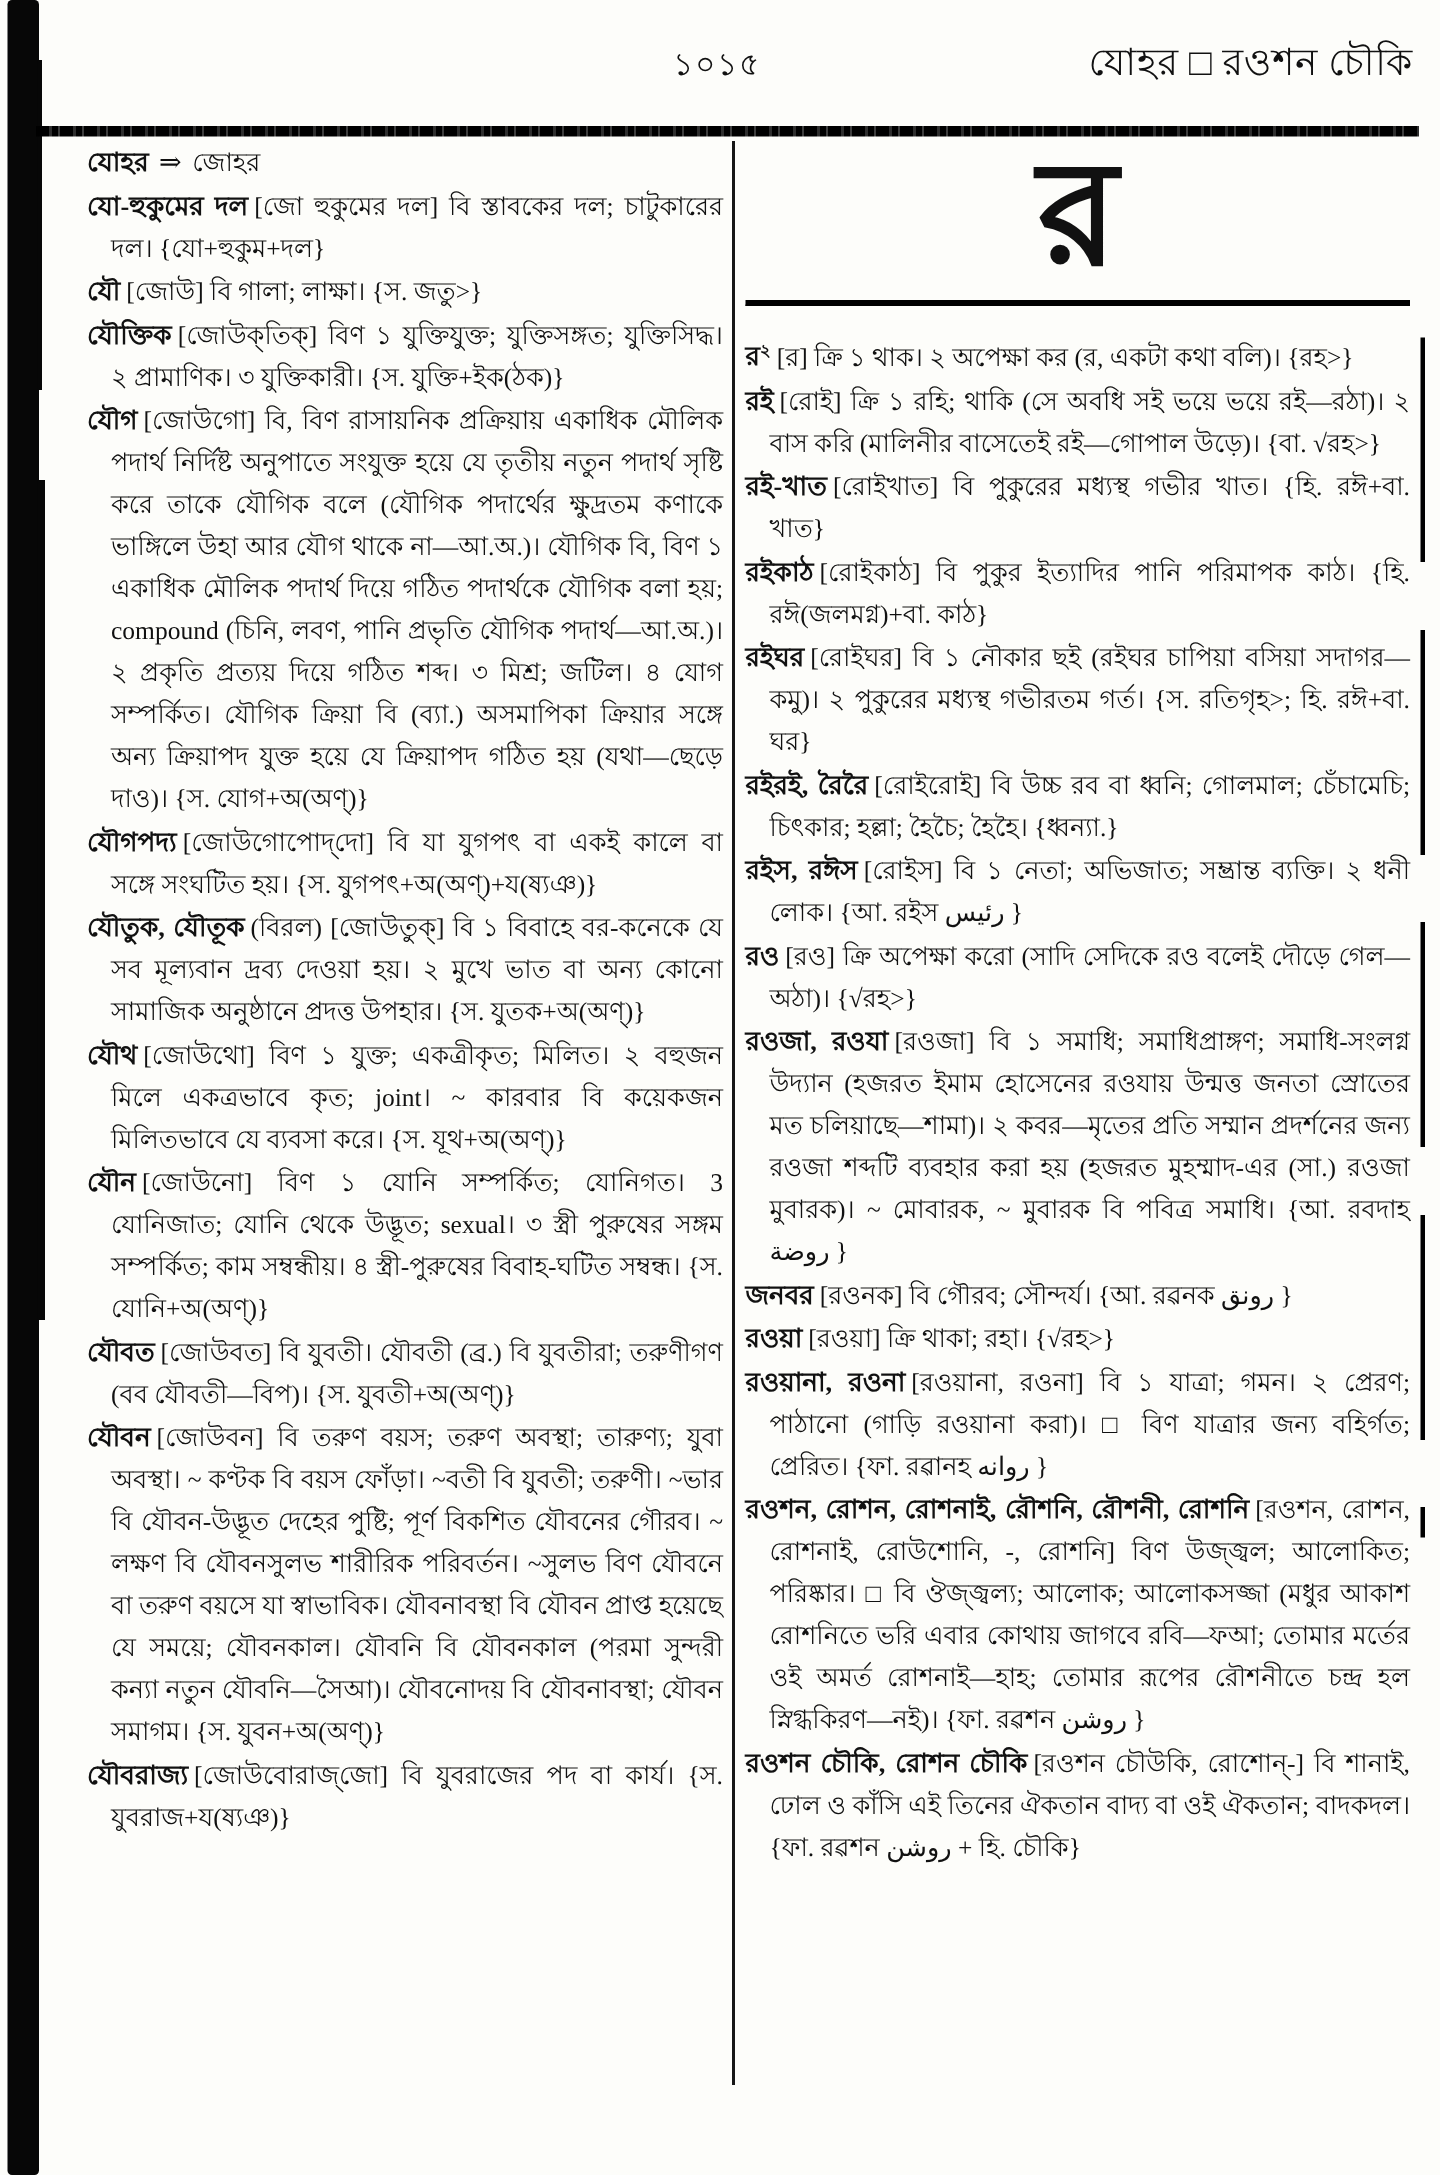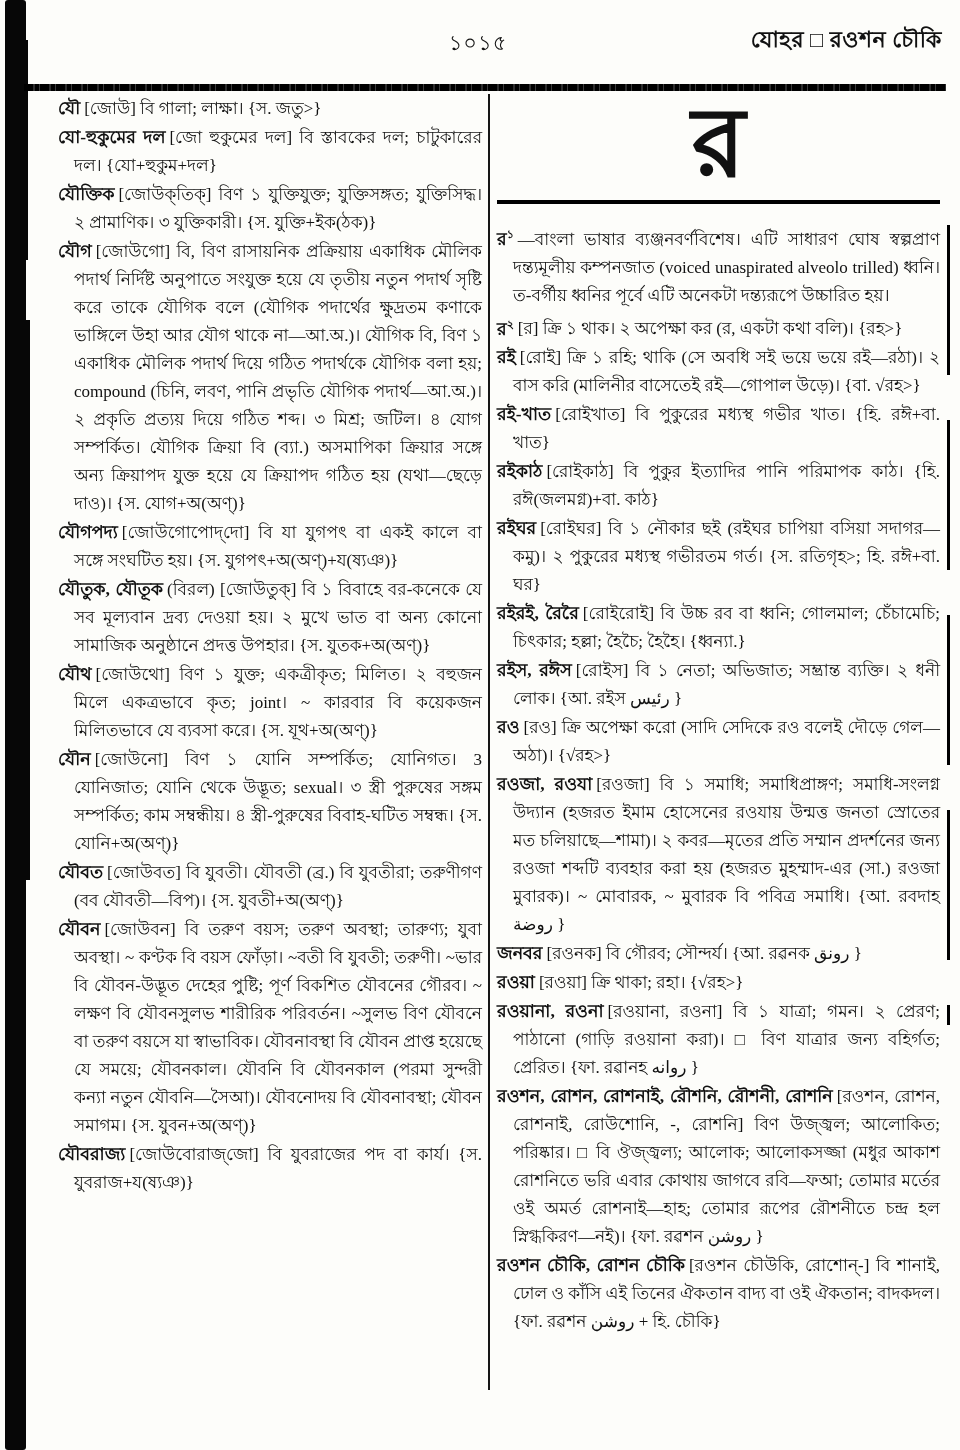--- a/index.html
+++ b/index.html
@@ -24,21 +24,21 @@
   
   .edge-right {
     position:absolute; left:947px; top:225px; width:3px; height:800px;
     background:repeating-linear-gradient(180deg,#000 0 150px,transparent 150px 195px);
   }
   .page-number {
     position:absolute; top:27px; left:0; width:956px; text-align:center;
     font-size:21px; letter-spacing:1px;
   }
   .running-head {
-    position:absolute; top:22px; right:18px; font-size:22px; font-weight:bold;
+    position:absolute; top:22px; right:18px; font-size:25px; font-weight:normal;
     letter-spacing:.5px;
   }
   .header-rule {
     position:absolute; top:84px; left:24px; width:922px; height:7px;
     background:repeating-linear-gradient(90deg,#000 0 9px,#2e2e2e 9px 11px,#000 11px 15px,#3d3d3d 15px 16px);
   }
   .col {
     position:absolute; top:94px; font-size:17px; line-height:28px;
     text-align:justify;
   }
@@ -68,41 +68,41 @@
 
   <div class="scan-stripe"></div>
   <div class="edge-right"></div>
 
   <div class="page-number">১০১৫</div>
   <div class="running-head">যোহর □ রওশন চৌকি</div>
   <div class="header-rule"></div>
 
   <div class="col col-left">
 
+  <p class="entry"><b class="hw">যোহর</b><span class="arrow">⇒</span><span class="ref">জোহর</span></p>
+      <p class="entry"><b class="hw">যো-হুকুমের দল</b><span class="bd">[জো হুকুমের দল] বি স্তাবকের দল; চাটুকারের দল। {যো+হুকুম+দল}</span></p>
       <p class="entry"><b class="hw">যৌ</b><span class="bd">[জোউ] বি গালা; লাক্ষা। {স. জতু&gt;}</span></p>
-      <p class="entry"><b class="hw">যো-হুকুমের দল</b><span class="bd">[জো হুকুমের দল] বি স্তাবকের দল; চাটুকারের দল। {যো+হুকুম+দল}</span></p>
       <p class="entry"><b class="hw">যৌক্তিক</b><span class="bd">[জোউক্‌তিক্‌] বিণ ১ যুক্তিযুক্ত; যুক্তিসঙ্গত; যুক্তিসিদ্ধ। ২ প্রামাণিক। ৩ যুক্তিকারী। {স. যুক্তি+ইক(ঠক)}</span></p>
       <p class="entry"><b class="hw">যৌগ</b><span class="bd">[জোউগো] বি, বিণ রাসায়নিক প্রক্রিয়ায় একাধিক মৌলিক পদার্থ নির্দিষ্ট অনুপাতে সংযুক্ত হয়ে যে তৃতীয় নতুন পদার্থ সৃষ্টি করে তাকে যৌগিক বলে (যৌগিক পদার্থের ক্ষুদ্রতম কণাকে ভাঙ্গিলে উহা আর যৌগ থাকে না—আ.অ.)। যৌগিক বি, বিণ ১ একাধিক মৌলিক পদার্থ দিয়ে গঠিত পদার্থকে যৌগিক বলা হয়; compound (চিনি, লবণ, পানি প্রভৃতি যৌগিক পদার্থ—আ.অ.)। ২ প্রকৃতি প্রত্যয় দিয়ে গঠিত শব্দ। ৩ মিশ্র; জটিল। ৪ যোগ সম্পর্কিত। যৌগিক ক্রিয়া বি (ব্যা.) অসমাপিকা ক্রিয়ার সঙ্গে অন্য ক্রিয়াপদ যুক্ত হয়ে যে ক্রিয়াপদ গঠিত হয় (যথা—ছেড়ে দাও)। {স. যোগ+অ(অণ্)}</span></p>
       <p class="entry"><b class="hw">যৌগপদ্য</b><span class="bd">[জোউগোপোদ্‌দো] বি যা যুগপৎ বা একই কালে বা সঙ্গে সংঘটিত হয়। {স. যুগপৎ+অ(অণ্)+য(ষ্যঞ)}</span></p>
       <p class="entry"><b class="hw">যৌতুক, যৌতূক</b><span class="bd">(বিরল) [জোউতুক্] বি ১ বিবাহে বর-কনেকে যে সব মূল্যবান দ্রব্য দেওয়া হয়। ২ মুখে ভাত বা অন্য কোনো সামাজিক অনুষ্ঠানে প্রদত্ত উপহার। {স. যুতক+অ(অণ্)}</span></p>
       <p class="entry"><b class="hw">যৌথ</b><span class="bd">[জোউথো] বিণ ১ যুক্ত; একত্রীকৃত; মিলিত। ২ বহুজন মিলে একত্রভাবে কৃত; joint। ~ কারবার বি কয়েকজন মিলিতভাবে যে ব্যবসা করে। {স. যূথ+অ(অণ্)}</span></p>
       <p class="entry"><b class="hw">যৌন</b><span class="bd">[জোউনো] বিণ ১ যোনি সম্পর্কিত; যোনিগত। 3 যোনিজাত; যোনি থেকে উদ্ভূত; sexual। ৩ স্ত্রী পুরুষের সঙ্গম সম্পর্কিত; কাম সম্বন্ধীয়। ৪ স্ত্রী-পুরুষের বিবাহ-ঘটিত সম্বন্ধ। {স. যোনি+অ(অণ্)}</span></p>
       <p class="entry"><b class="hw">যৌবত</b><span class="bd">[জোউবত] বি যুবতী। যৌবতী (ব্র.) বি যুবতীরা; তরুণীগণ (বব যৌবতী—বিপ)। {স. যুবতী+অ(অণ্)}</span></p>
       <p class="entry"><b class="hw">যৌবন</b><span class="bd">[জোউবন] বি তরুণ বয়স; তরুণ অবস্থা; তারুণ্য; যুবা অবস্থা। ~ কণ্টক বি বয়স ফোঁড়া। ~বতী বি যুবতী; তরুণী। ~ভার বি যৌবন-উদ্ভূত দেহের পুষ্টি; পূর্ণ বিকশিত যৌবনের গৌরব। ~ লক্ষণ বি যৌবনসুলভ শারীরিক পরিবর্তন। ~সুলভ বিণ যৌবনে বা তরুণ বয়সে যা স্বাভাবিক। যৌবনাবস্থা বি যৌবন প্রাপ্ত হয়েছে যে সময়ে; যৌবনকাল। যৌবনি বি যৌবনকাল (পরমা সুন্দরী কন্যা নতুন যৌবনি—সৈআ)। যৌবনোদয় বি যৌবনাবস্থা; যৌবন সমাগম। {স. যুবন+অ(অণ্)}</span></p>
       <p class="entry"><b class="hw">যৌবরাজ্য</b><span class="bd">[জোউবোরাজ্‌জো] বি যুবরাজের পদ বা কার্য। {স. যুবরাজ+য(ষ্যঞ)}</span></p>
     </div>
 
   <div class="divider"></div>
 
   <div class="col col-right">
     <div class="section-letter">র</div>
     <div class="section-rule"></div>
     <div>
 
-    <p class="entry"><b class="hw">র</b><sup class="hw-sup">১</sup><span class="bd">—বাংলা ভাষার ব্যঞ্জনবর্ণবিশেষ। এটি সাধারণ ঘোষ স্বল্পপ্রাণ দন্ত্যমূলীয় কম্পনজাত (voiced unaspirated alveolo trilled) ধ্বনি। ত-বর্গীয় ধ্বনির পূর্বে এটি অনেকটা দন্ত্যরূপে উচ্চারিত হয়।</span></p>
         <p class="entry"><b class="hw">র</b><sup class="hw-sup">২</sup><span class="bd">[র] ক্রি ১ থাক। ২ অপেক্ষা কর (র, একটা কথা বলি)। {রহ&gt;}</span></p>
         <p class="entry"><b class="hw">রই</b><span class="bd">[রোই] ক্রি ১ রহি; থাকি (সে অবধি সই ভয়ে ভয়ে রই—রঠা)। ২ বাস করি (মালিনীর বাসেতেই রই—গোপাল উড়ে)। {বা. √রহ&gt;}</span></p>
         <p class="entry"><b class="hw">রই-খাত</b><span class="bd">[রোইখাত] বি পুকুরের মধ্যস্থ গভীর খাত। {হি. রঈ+বা. খাত}</span></p>
         <p class="entry"><b class="hw">রইকাঠ</b><span class="bd">[রোইকাঠ] বি পুকুর ইত্যাদির পানি পরিমাপক কাঠ। {হি. রঈ(জলমগ্ন)+বা. কাঠ}</span></p>
         <p class="entry"><b class="hw">রইঘর</b><span class="bd">[রোইঘর] বি ১ নৌকার ছই (রইঘর চাপিয়া বসিয়া সদাগর—কমু)। ২ পুকুরের মধ্যস্থ গভীরতম গর্ত। {স. রতিগৃহ&gt;; হি. রঈ+বা. ঘর}</span></p>
         <p class="entry"><b class="hw">রইরই, রৈরৈ</b><span class="bd">[রোইরোই] বি উচ্চ রব বা ধ্বনি; গোলমাল; চেঁচামেচি; চিৎকার; হল্লা; হৈচৈ; হৈহৈ। {ধ্বন্যা.}</span></p>
         <p class="entry"><b class="hw">রইস, রঈস</b><span class="bd">[রোইস] বি ১ নেতা; অভিজাত; সম্ভ্রান্ত ব্যক্তি। ২ ধনী লোক। {আ. রইস رئيس }</span></p>
         <p class="entry"><b class="hw">রও</b><span class="bd">[রও] ক্রি অপেক্ষা করো (সাদি সেদিকে রও বলেই দৌড়ে গেল—অঠা)। {√রহ&gt;}</span></p>
         <p class="entry"><b class="hw">রওজা, রওযা</b><span class="bd">[রওজা] বি ১ সমাধি; সমাধিপ্রাঙ্গণ; সমাধি-সংলগ্ন উদ্যান (হজরত ইমাম হোসেনের রওযায় উন্মত্ত জনতা স্রোতের মত চলিয়াছে—শামা)। ২ কবর—মৃতের প্রতি সম্মান প্রদর্শনের জন্য রওজা শব্দটি ব্যবহার করা হয় (হজরত মুহম্মাদ-এর (সা.) রওজা মুবারক)। ~ মোবারক, ~ মুবারক বি পবিত্র সমাধি। {আ. রবদাহ روضة }</span></p>
         <p class="entry"><b class="hw">জনবর</b><span class="bd">[রওনক] বি গৌরব; সৌন্দর্য। {আ. রৱনক رونق }</span></p>

